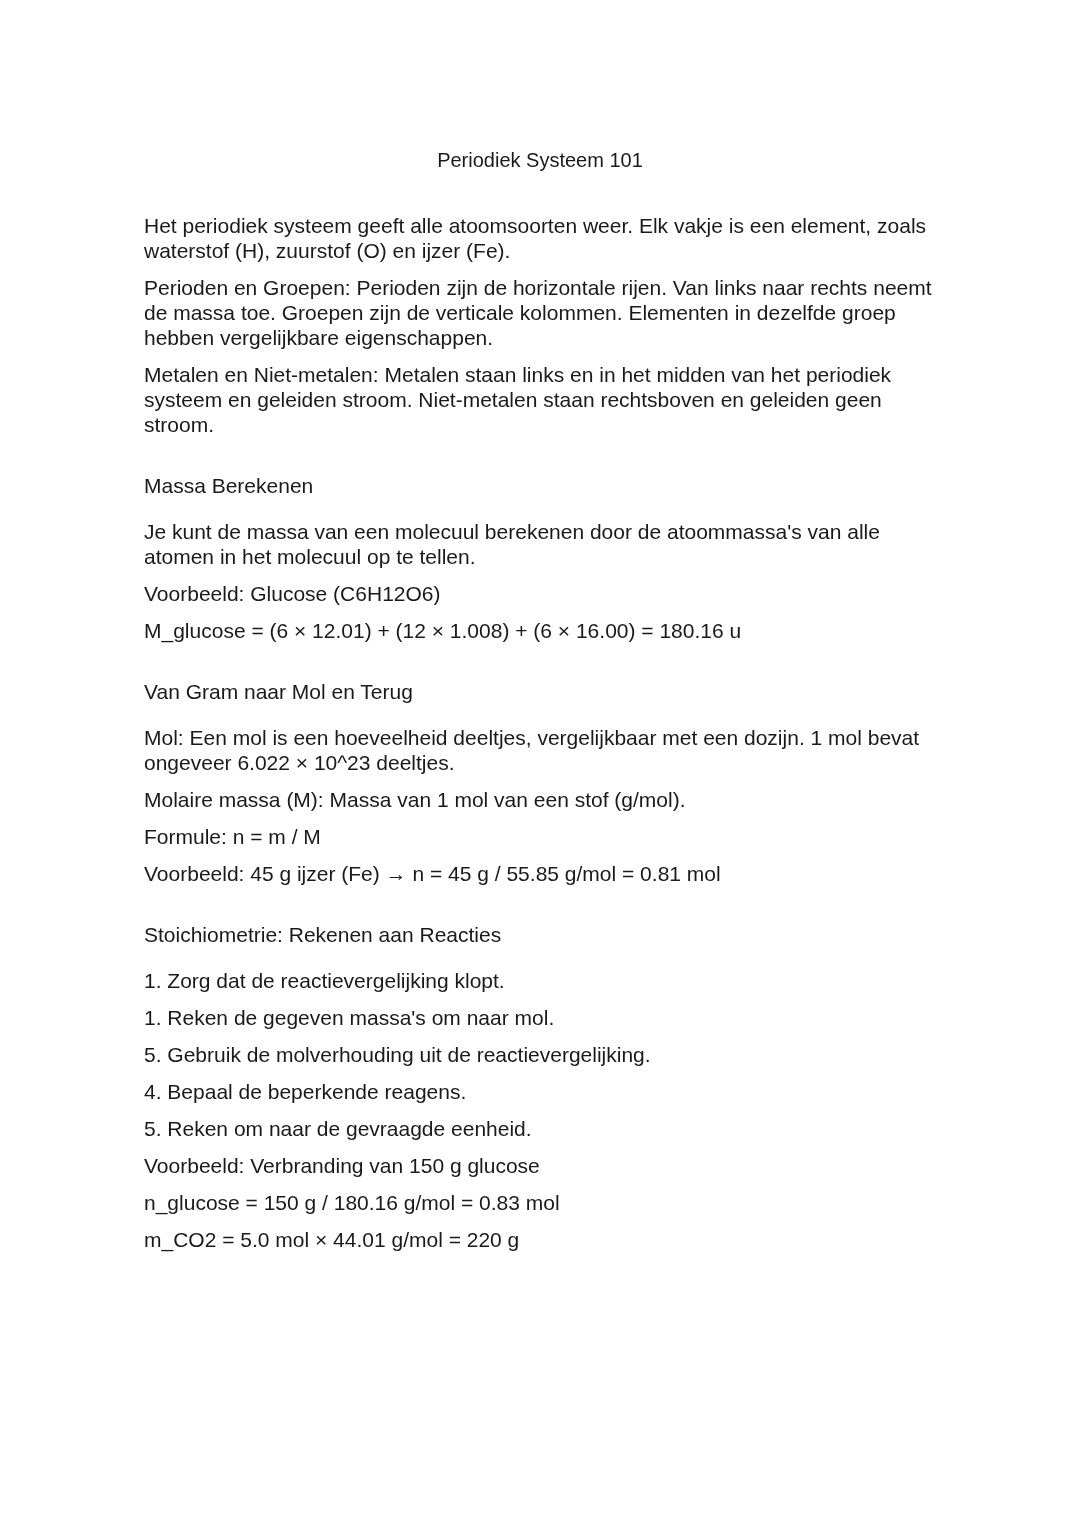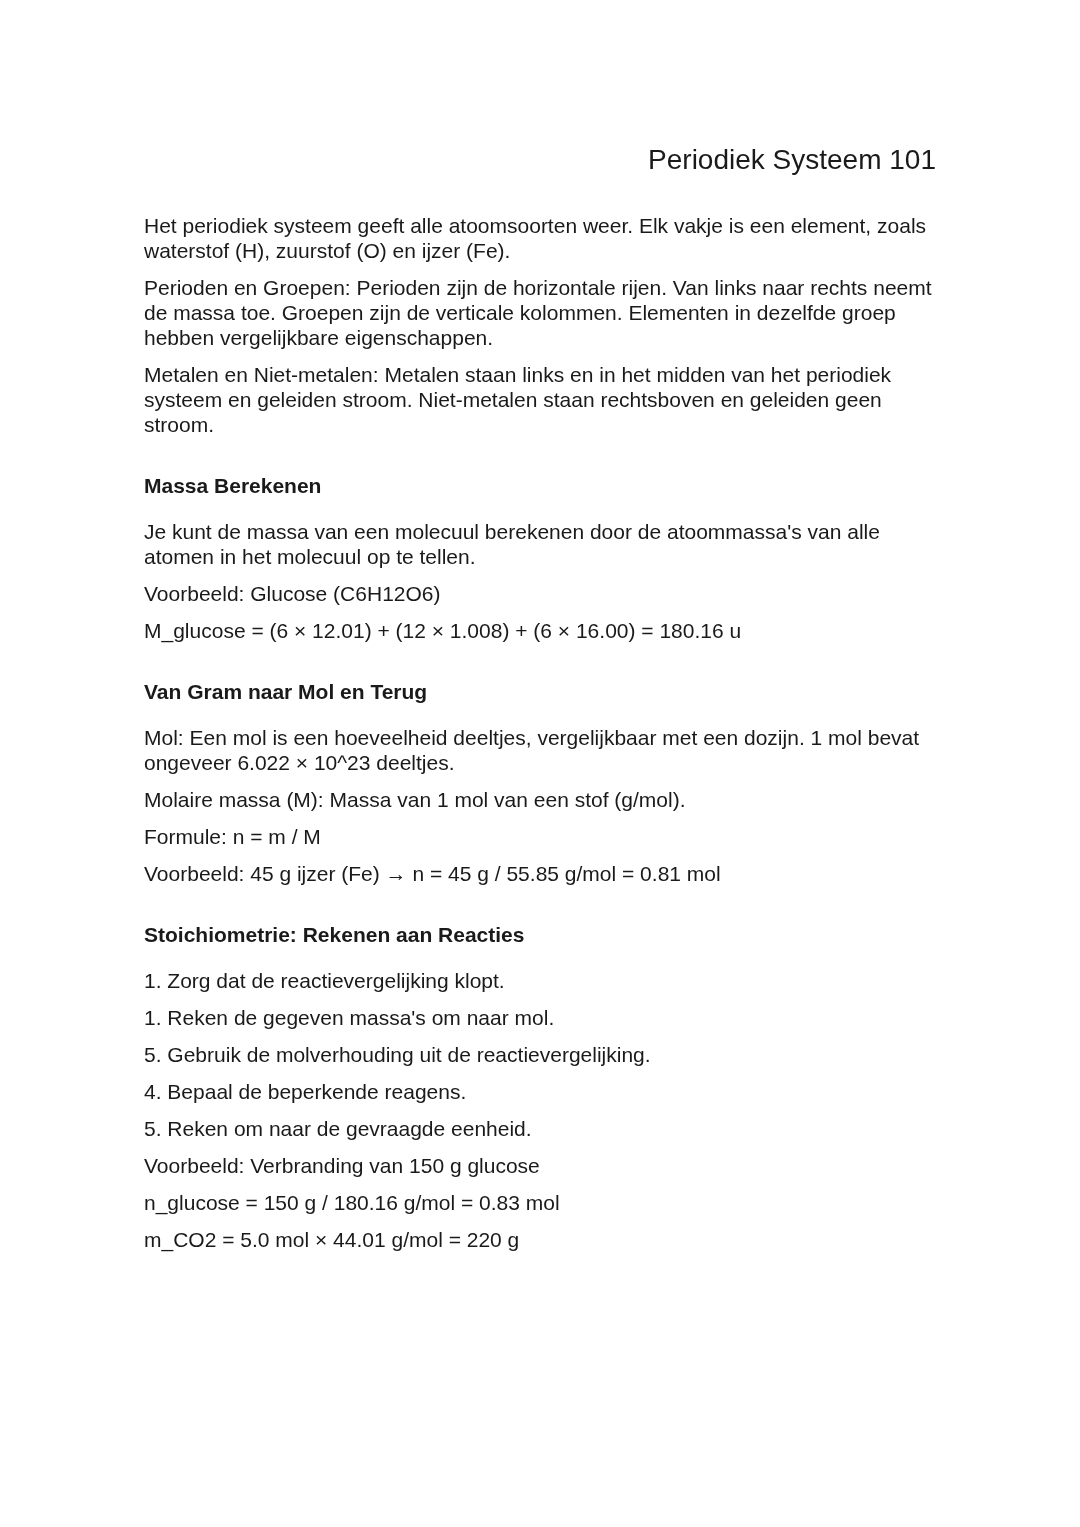--- a/index.html
+++ b/index.html
@@ -13,36 +13,36 @@
     font-family: "Liberation Sans", sans-serif;
     color: #1a1a1a;
     overflow: hidden;
   }
   .doc {
     box-sizing: border-box;
     width: 1080px;
     padding: 143px 144px 0 144px;
   }
   .doc-title {
-    font-size: 28px;
+    font-size: 20px;
     line-height: 34px;
     font-weight: 400;
-    text-align: right;
+    text-align: center;
     margin: 0 0 36px 0;
   }
   .doc p {
     font-size: 21px;
     line-height: 25px;
     margin: 0 0 12px 0;
     font-weight: 400;
   }
   .doc h2 {
     font-size: 21px;
     line-height: 26px;
-    font-weight: 700;
+    font-weight: 400;
     margin: 36px 0 20px 0;
   }
 </style>
 </head>
 <body>
 
 <div class="doc">
 
   <h1 class="doc-title">Periodiek Systeem 101</h1>
 

